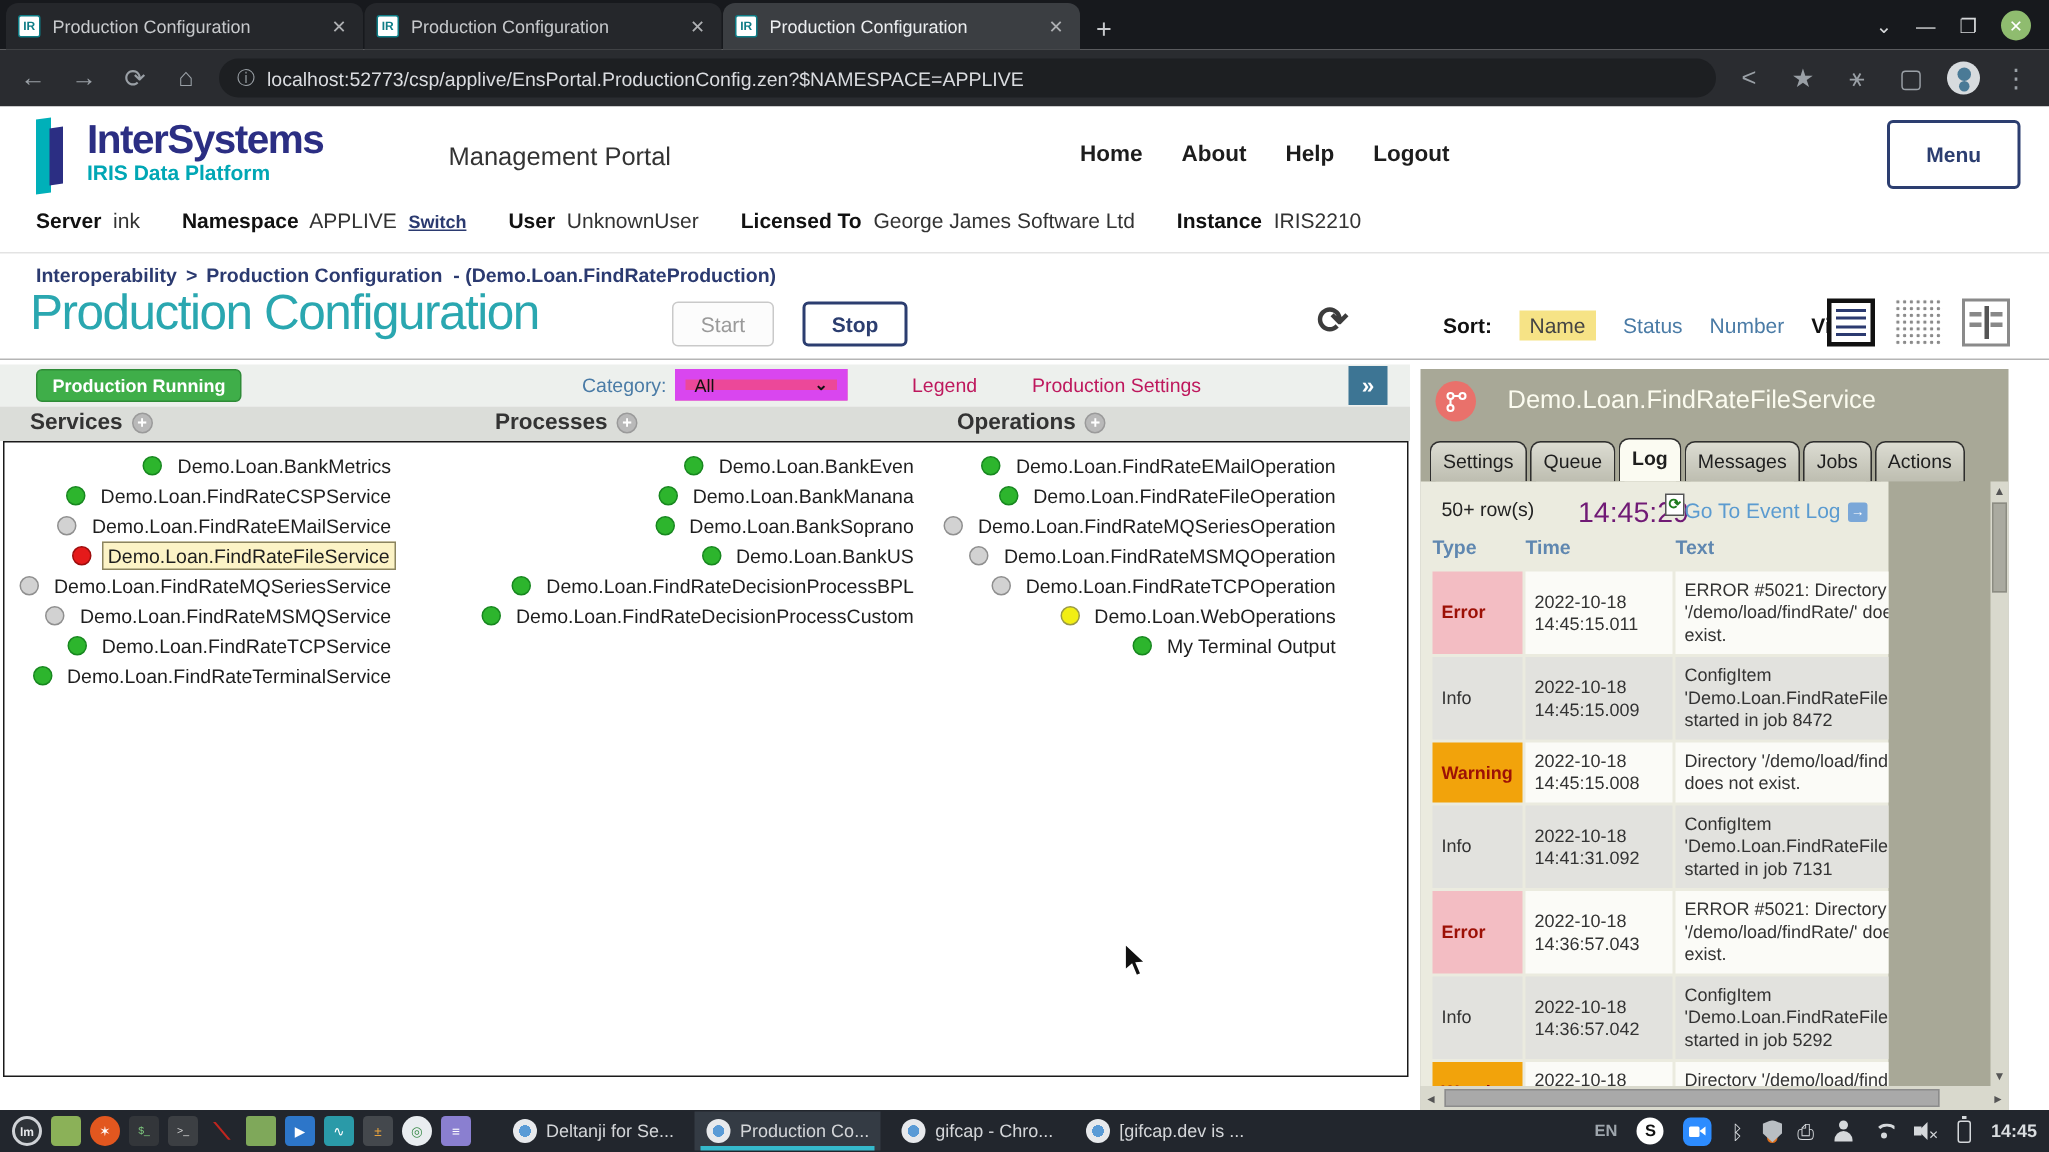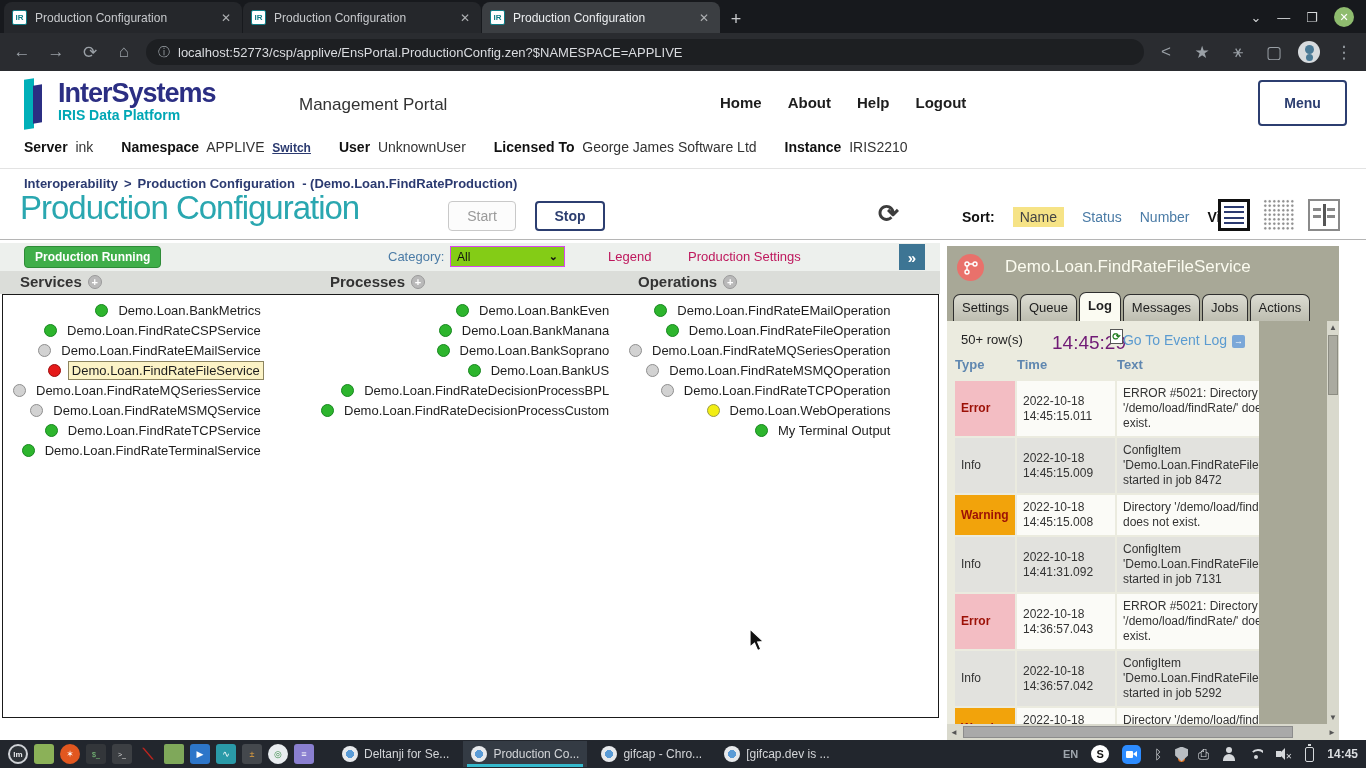--- a/index.html
+++ b/index.html
@@ -59,21 +59,21 @@
   .vb3 { background:#fff; border:2px solid #8a8a8a; position:relative; }
   .vb3 .mid { position:absolute; left:13px; top:3px; width:3px; height:22px; background:#555; }
   .vb3 i { position:absolute; width:8px; height:3px; background:#888; }
   .vb3 .a{left:3px;top:7px} .vb3 .b{left:3px;top:14px} .vb3 .c{right:3px;top:7px} .vb3 .d{right:3px;top:14px}
   .titleline { position:absolute; left:0; top:168px; width:1366px; border-top:1px solid #b5b5b5; }
 
   
   .controlrow { position:absolute; left:0; top:172px; width:940px; height:28px; background:#edf0ed; }
   .prodstatus { position:absolute; left:24px; top:3px; background:#3fae49; border:1px solid #2e8b37; border-radius:4px; color:#fff; font-size:12px; font-weight:bold; padding:3px 10px; }
   .catlabel { position:absolute; left:388px; top:6px; font-size:13px; color:#4a7ba6; }
-  .catselect { position:absolute; left:450px; top:3px; width:115px; height:21px; background:#84cc16; border:1px solid #d946ef; font-size:12px; color:#111; display:flex; align-items:center; padding:0 6px; }
+  .catselect { position:absolute; left:450px; top:3px; width:115px; height:21px; background:#ec4899; border:7px solid #d946ef; font-size:12px; color:#111; display:flex; align-items:center; padding:0 6px; }
   .catselect .arrow { margin-left:auto; font-weight:bold; font-size:11px; }
   .ctl-link { position:absolute; top:6px; font-size:13px; color:#be185d; }
   .expand-btn { position:absolute; left:899px; top:1px; width:26px; height:26px; background:#3d7594; color:#fff; font-size:15px; font-weight:bold; display:flex; align-items:center; justify-content:center; }
   .colheads { position:absolute; left:0; top:200px; width:940px; height:23px; background:#dbddd9; }
   .colhead { position:absolute; top:2px; font-size:15px; font-weight:bold; color:#333; display:flex; align-items:center; gap:6px; }
   .plus-ic { width:14px; height:14px; background:#b9b9b9; border:1px solid #9a9a9a; border-radius:50%; color:#fff; font-size:11px; line-height:12px; text-align:center; font-weight:bold; }
 
   
   .mainbox { position:absolute; left:2px; top:223px; width:937px; height:424px; background:#fff; border:1px solid #1a1a1a; }
   .pcol { position:absolute; top:5px; display:flex; flex-direction:column;align-items:flex-end; }

